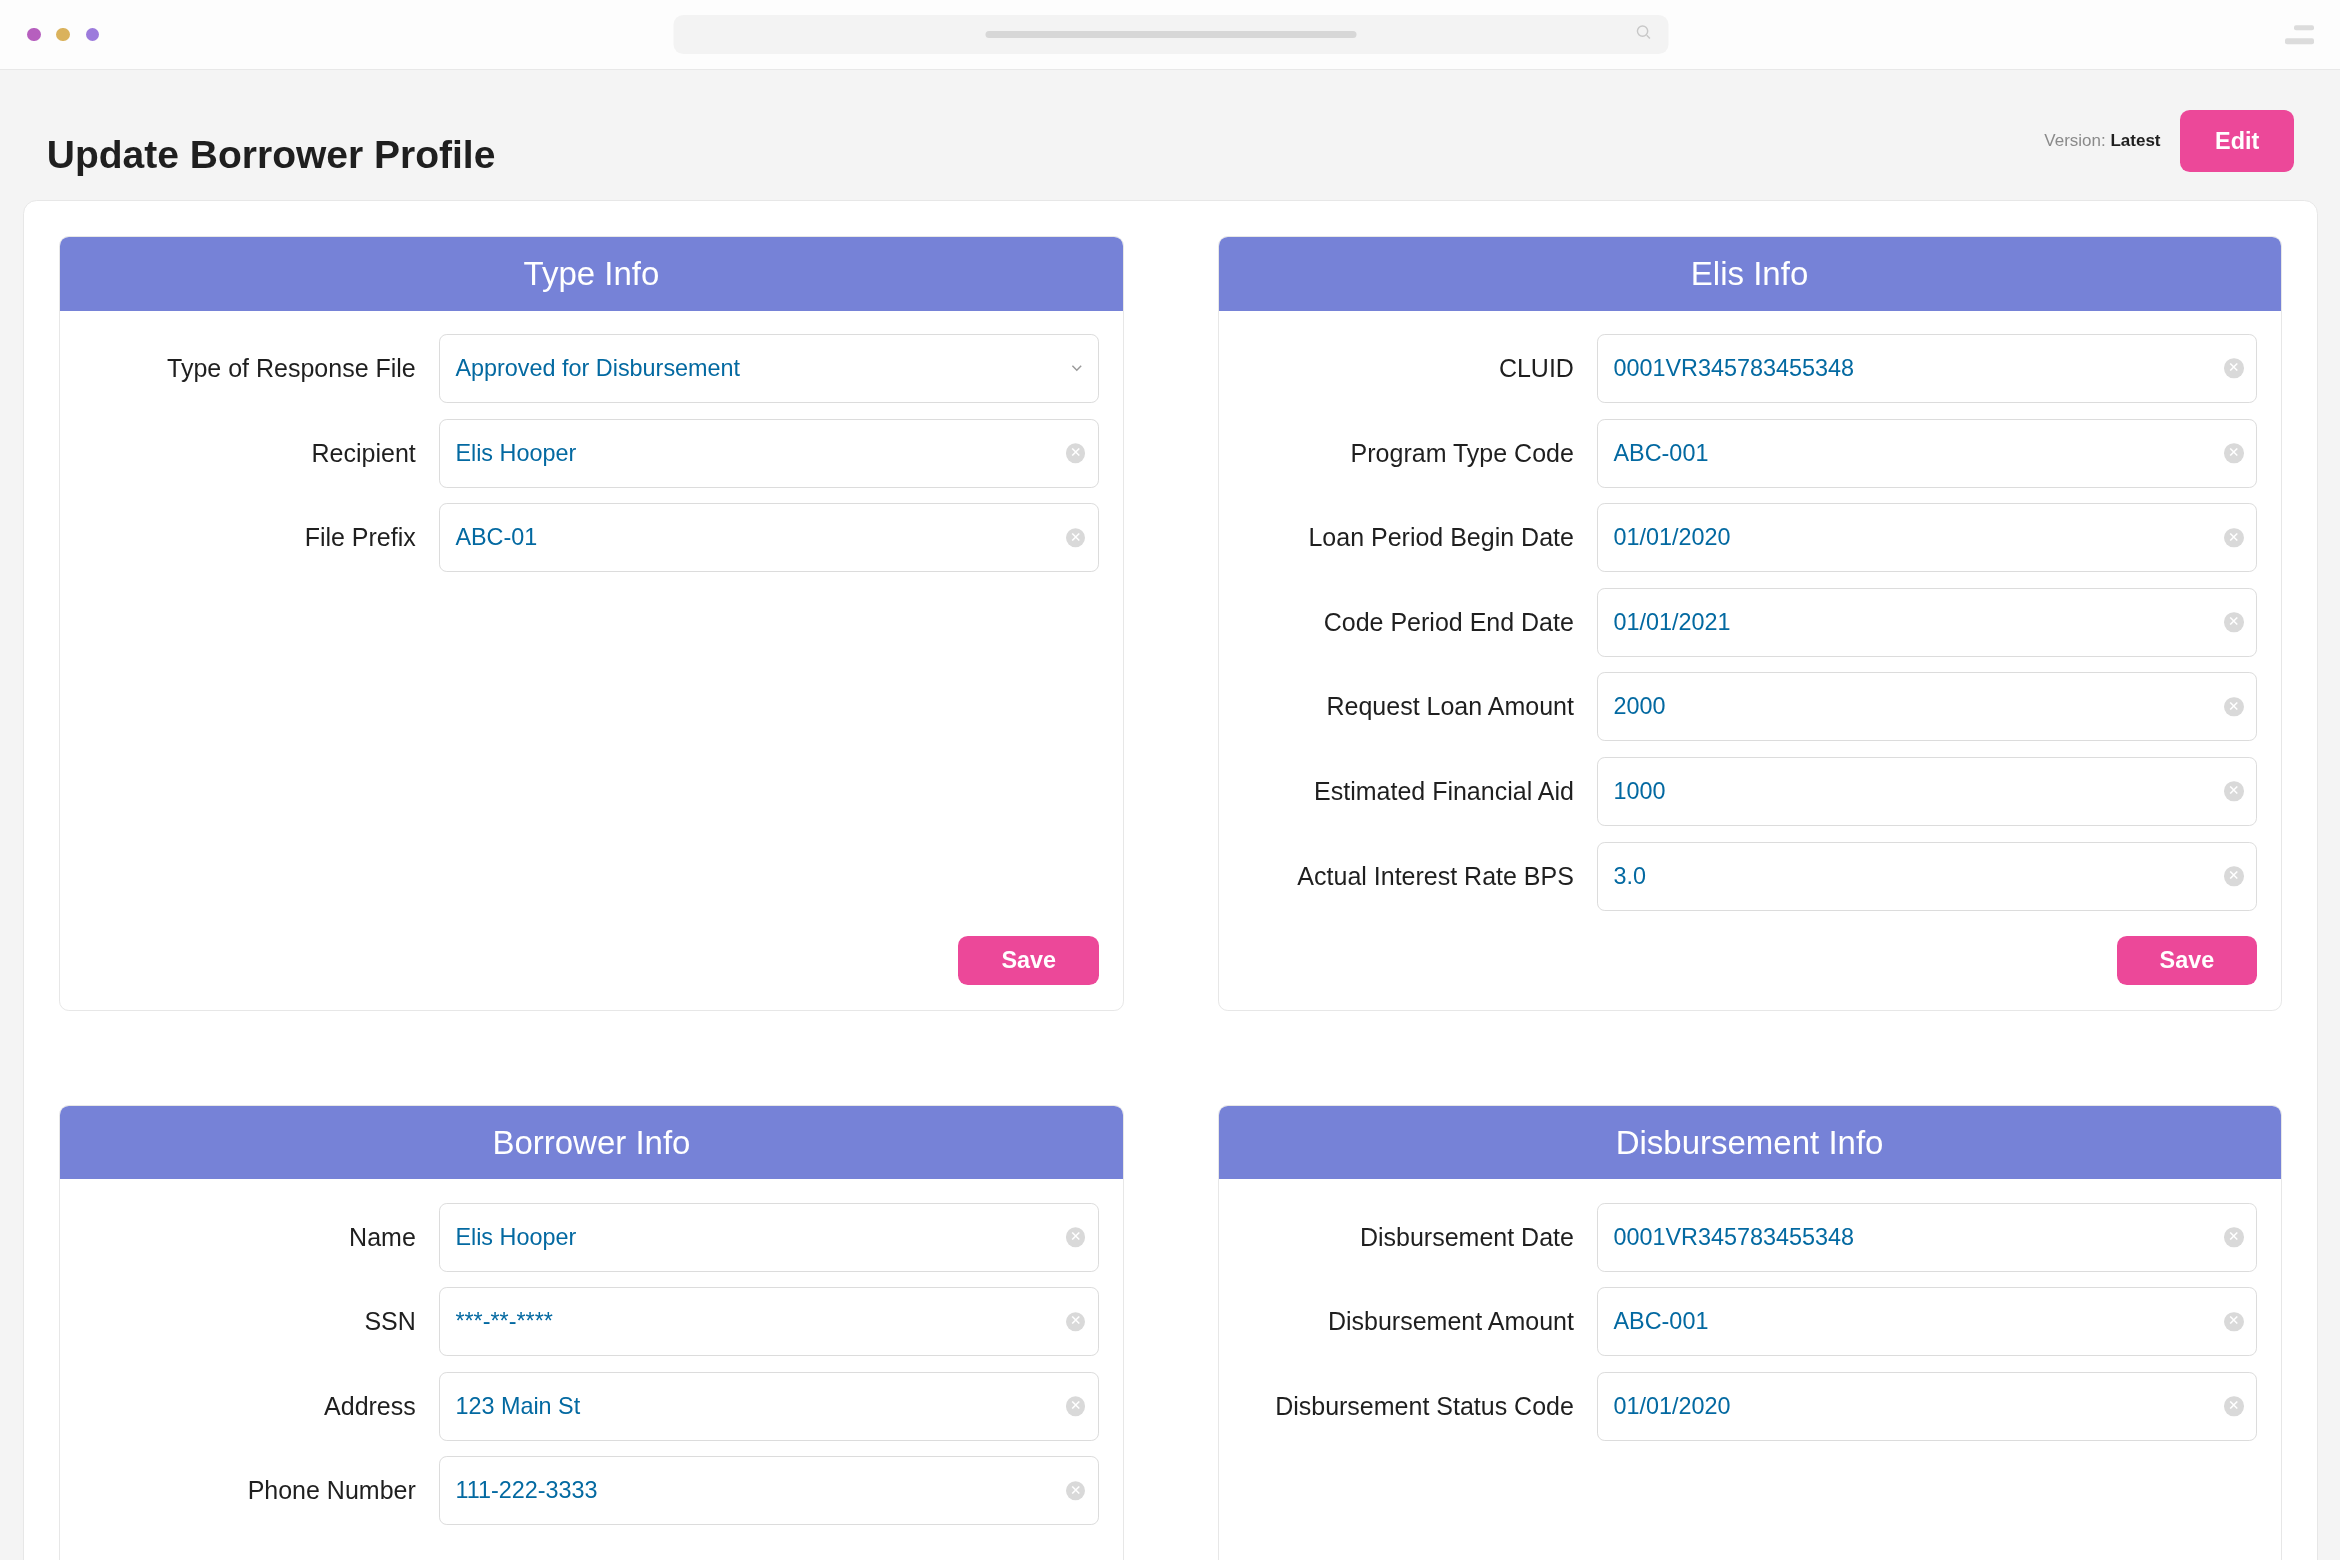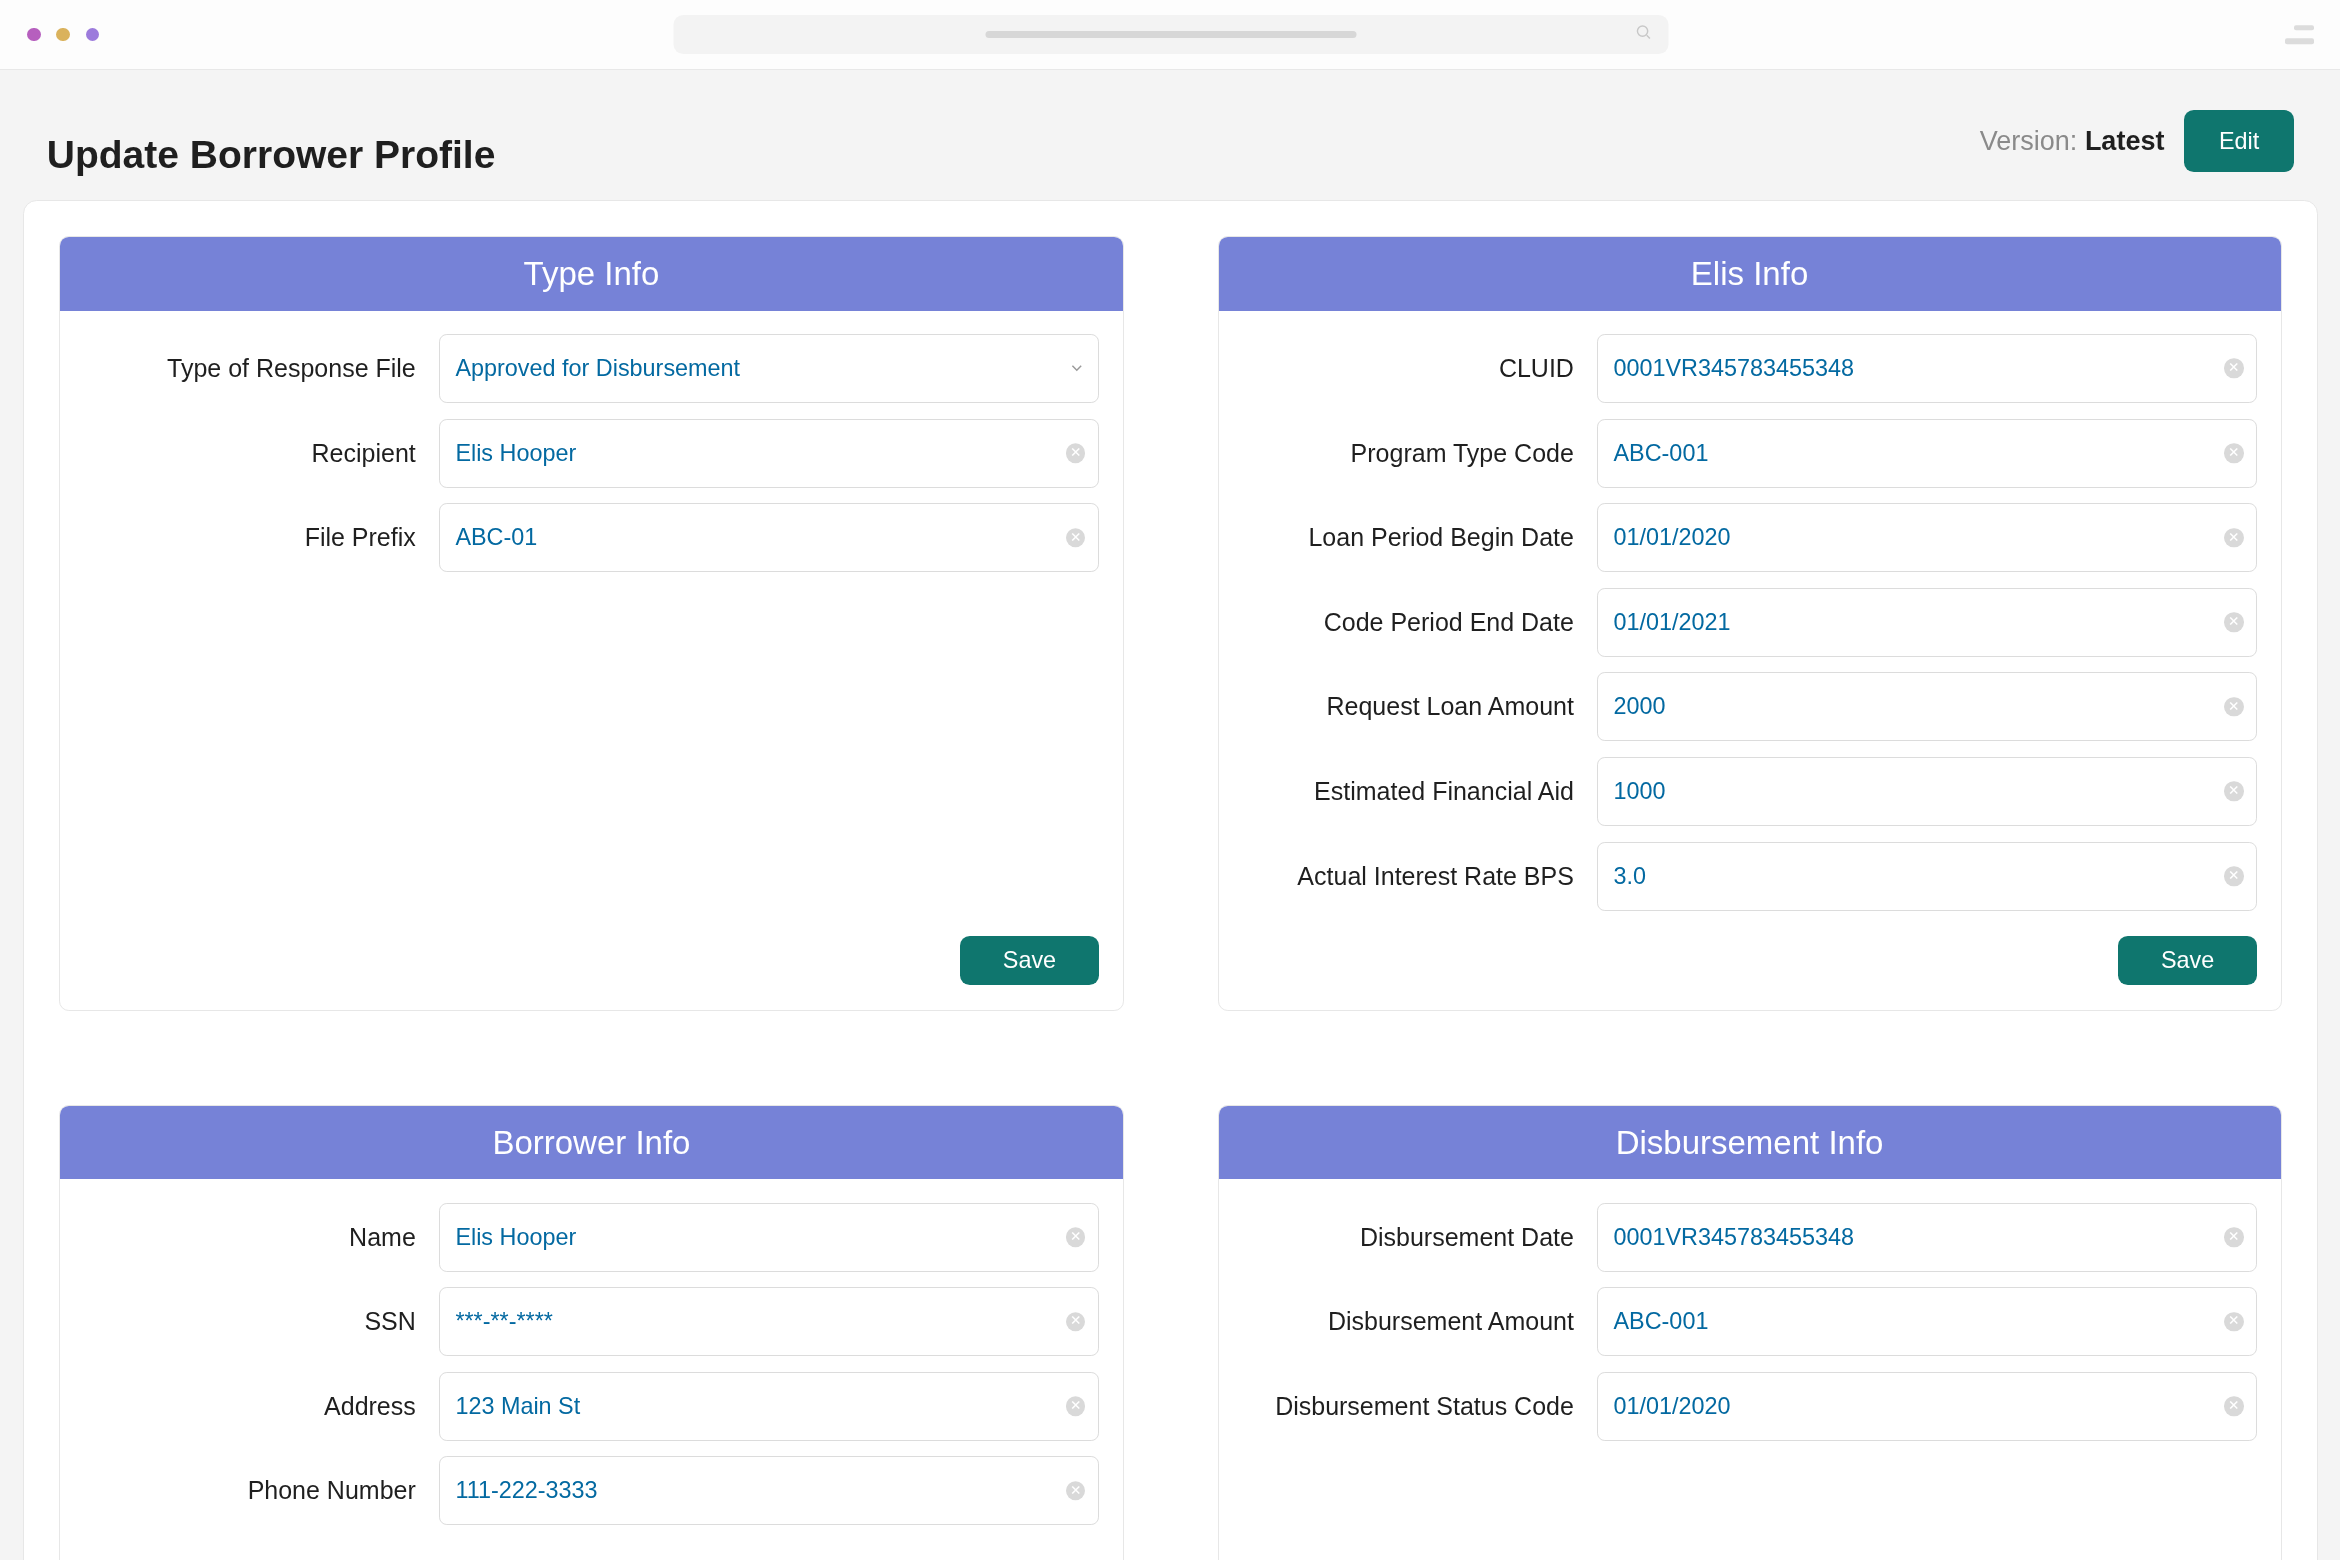--- a/index.html
+++ b/index.html
@@ -57,25 +57,25 @@
     padding: 35px 23.4px 35px 23.4px;
   }
   .page-header {
     display: flex; align-items: center; justify-content: space-between;
     padding: 0 23.4px 23.4px 23.4px;
   }
   .page-title {
     font-size: 39px; font-weight: 600; color: #1f1f1f; margin-top: 28px;
   }
   .header-right { display:flex; align-items:center; gap: 19.5px; }
-  .version-text { color:#8a8a8a; font-size: 27px; text-align: right; }
+  .version-text { color:#8a8a8a; font-size: 17px; text-align: right; }
   .version-text b { color:#1f1f1f; font-weight:600; }
   .btn {
-    background: #0f766e; color:#fff; border:none; border-radius:9.8px;
-    font-size: 23.4px; font-weight:400; padding: 17.6px 35px; cursor:pointer;
+    background: #ec4899; color:#fff; border:none; border-radius:9.8px;
+    font-size: 23.4px; font-weight:700; padding: 17.6px 35px; cursor:pointer;
   }
   .btn-sm { padding: 11px 43px; font-size: 23.4px; }
 
   .main-card {
     background: #fff; border: 1px solid #e7e7e7; border-radius: 13.7px;
     padding: 35px; 
   }
   .grid {
     display: grid; grid-template-columns: 1fr 1fr; gap: 94px 94px;
   }

